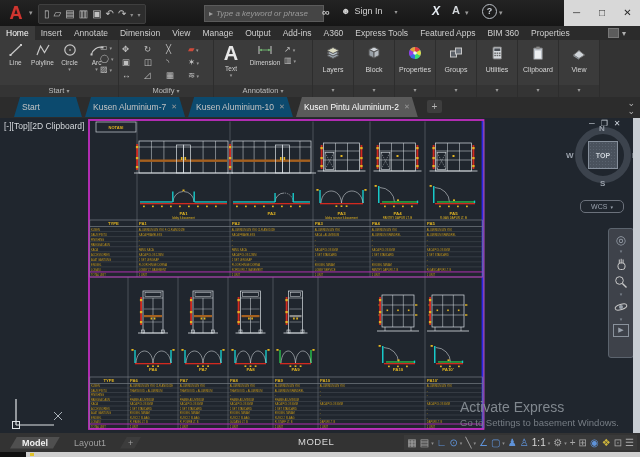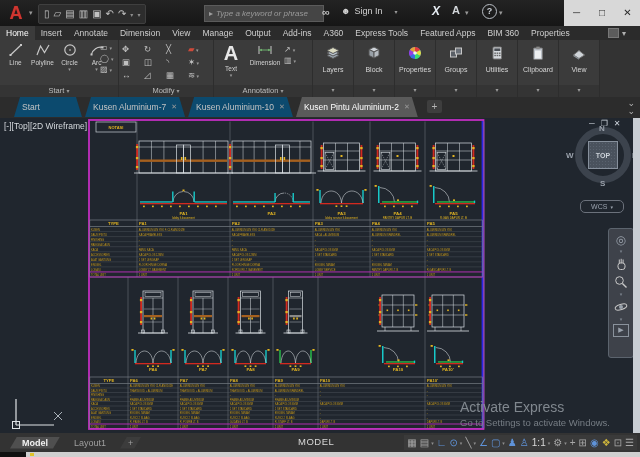--- a/index.html
+++ b/index.html
@@ -400,21 +400,21 @@
   <div id="filetabs" class="abs">
       <span class="ftab first">Start</span>
       <span class="ftab">Kusen Aluminium-7<span class="x">✕</span></span>
       <span class="ftab">Kusen Aluminium-10<span class="x">✕</span></span>
       <span class="ftab active">Kusen Pintu Aluminium-2<span class="x">✕</span></span>
       <span id="newtab">+</span>
       <span id="tabchev">⌄<br>⌄</span>
     </div>
 
   <div id="canvas" class="abs">
-    <div id="vplabel" class="abs">[-][Top][2D Wireframe]</div>
+    <div id="vplabel" class="abs">[-][Top][2D Clipboard]</div>
     <div id="sheet" class="abs">
         <svg width="400" height="312" viewBox="0 0 400 312" font-family="Liberation Sans, sans-serif">
           <rect x="1" y="1" width="394.5" height="309" fill="none" stroke="#c02ec0" stroke-width="1.8"></rect>
           <line x1="394.5" y1="2" x2="394.5" y2="309" stroke="#2929e0" stroke-width="1.8"></line>
           <rect x="8" y="3" width="40" height="10" fill="none" stroke="#c9ced3" stroke-width="0.7"></rect>
           <text x="28" y="10" fill="#e2b422" font-size="4" text-anchor="middle" font-weight="bold">NOTASI</text>
           <line x1="49" y1="2.5" x2="49" y2="158" stroke="#828991" stroke-width="0.45"></line>
           <line x1="142" y1="2.5" x2="142" y2="158" stroke="#828991" stroke-width="0.45"></line>
           <line x1="225" y1="2.5" x2="225" y2="158" stroke="#828991" stroke-width="0.45"></line>
           <line x1="282" y1="2.5" x2="282" y2="158" stroke="#828991" stroke-width="0.45"></line>
@@ -1000,21 +1000,21 @@
       <line x1="8" y1="29" x2="8" y2="3" stroke="#dfe3e6" stroke-width="1.2"></line>
       <rect x="4.5" y="25.5" width="7" height="7" fill="none" stroke="#dfe3e6" stroke-width="1"></rect>
       <g stroke="#aab2ba" stroke-width="1">
         <line x1="46" y1="16" x2="54" y2="24"></line>
           <line x1="54" y1="16" x2="46" y2="24"></line>
       </g>
     </svg>
 
     <div id="watermark" class="abs">
       <div class="w1">Activate Express</div>
-      <div class="w2">Go to Settings to activate Windows.</div>
+      <div class="w2">Go to Settings to basement Windows.</div>
     </div>
   </div>
 
   <div id="statusbar" class="abs">
     <div id="modeltabs" class="abs">
         <span class="mtab active">Model</span>
         <span class="mtab">Layout1</span>
         <span class="mtab plus">+</span>
       </div>
     <div id="modelspace" class="abs">MODEL</div>

